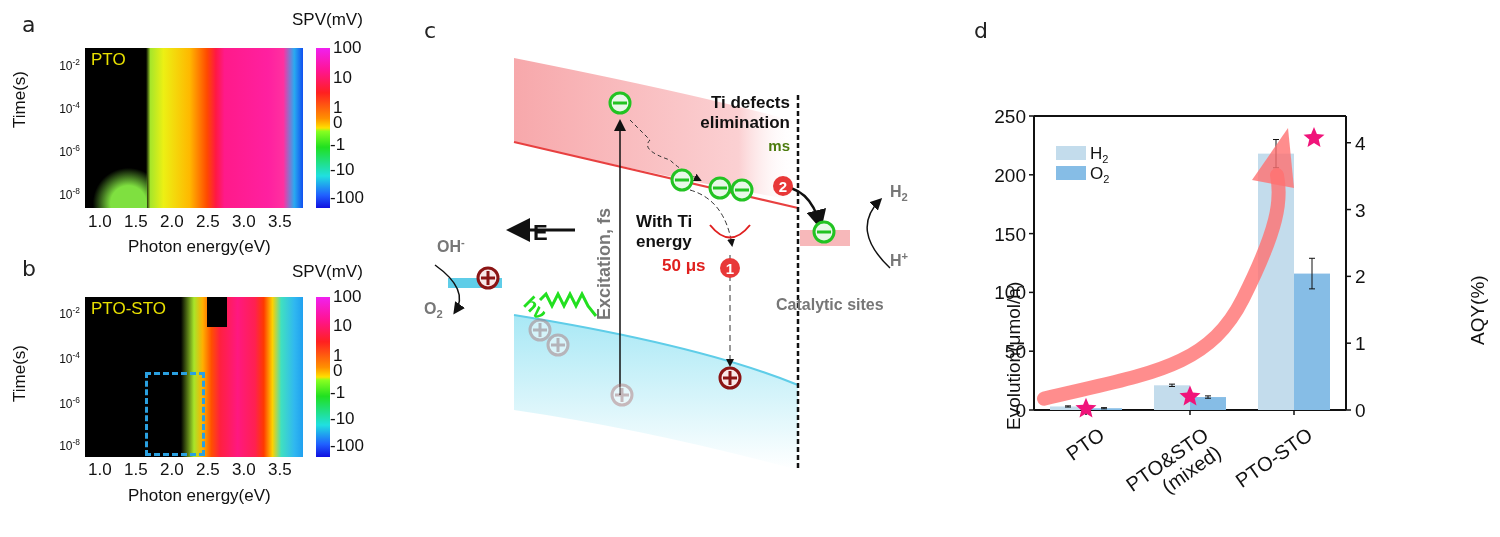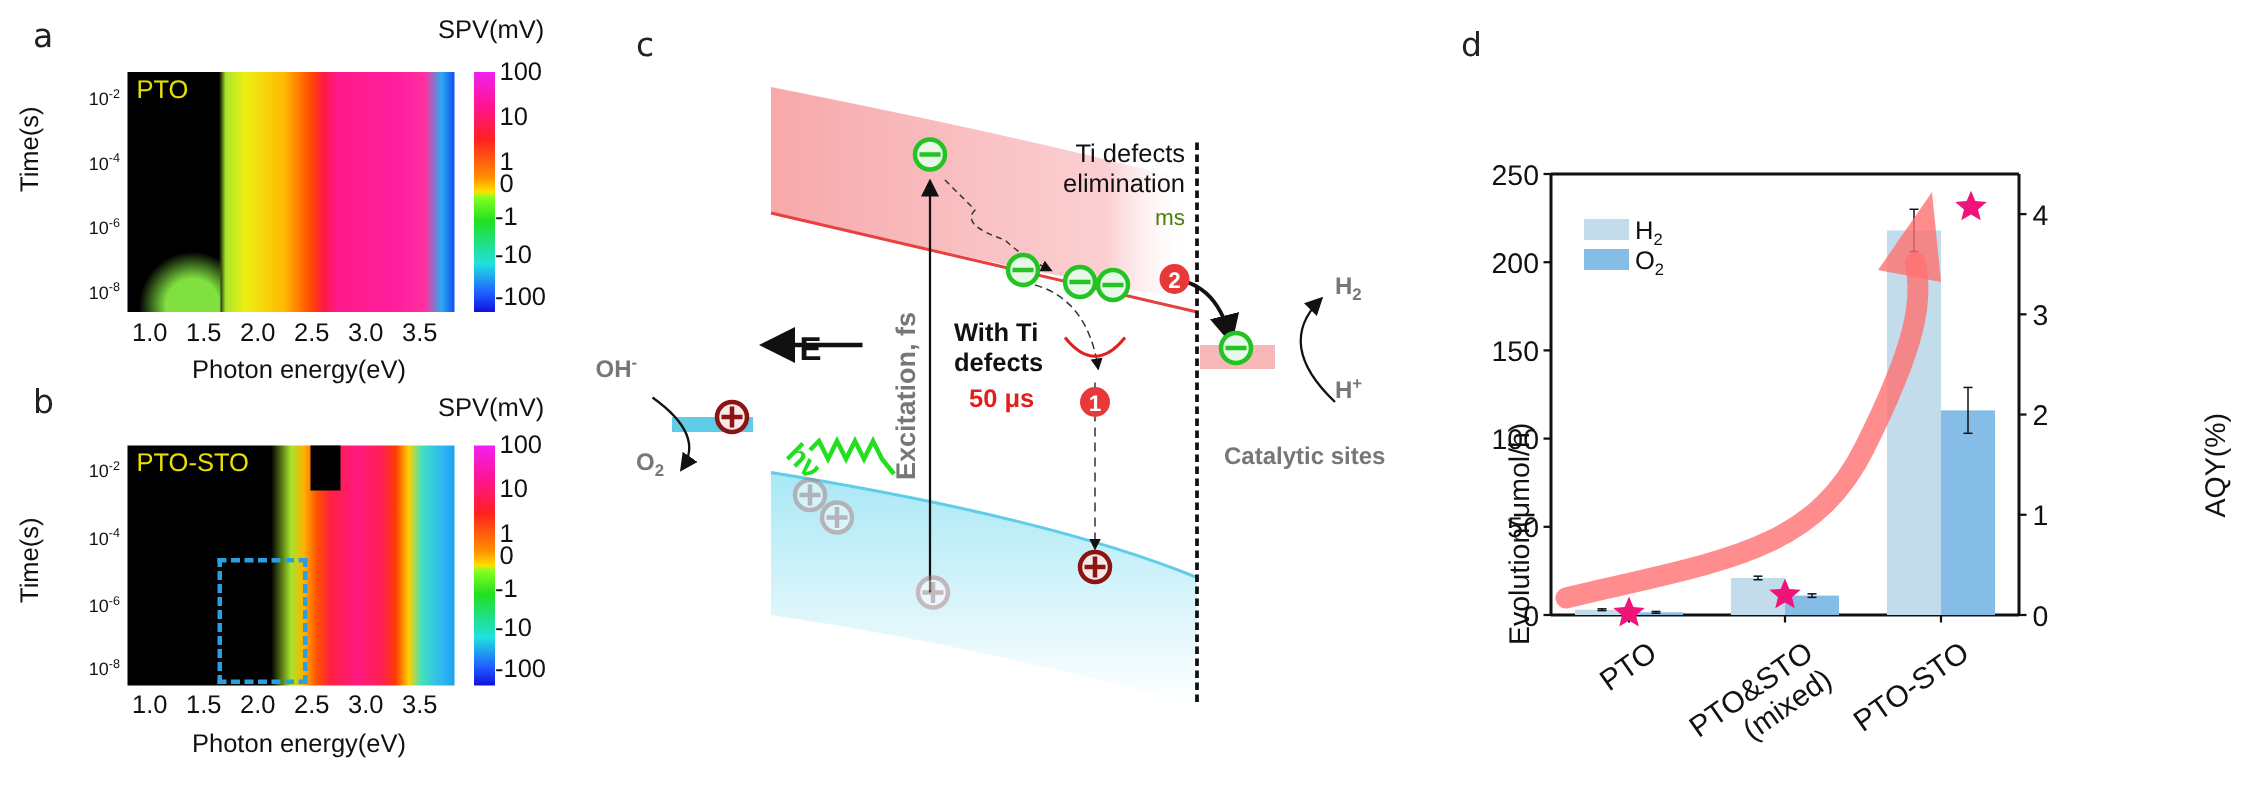--- a/index.html
+++ b/index.html
@@ -173,36 +173,36 @@
         <circle cx="330" cy="268" r="10" fill="#e83838"></circle>
         <text x="330" y="274" text-anchor="middle" fill="#fff" font-size="15" font-weight="bold">1</text>
       </g>
     <g>
         <circle cx="383" cy="186" r="10" fill="#e83838"></circle>
         <text x="383" y="192" text-anchor="middle" fill="#fff" font-size="15" font-weight="bold">2</text>
       </g>
   </svg>
   <div class="abs" style="left:533px;top:220px;font-size:22px;font-weight:bold;">E</div>
   <div class="abs" style="left:594px;top:320px;font-size:18px;color:#777;font-weight:bold;transform:rotate(-90deg);transform-origin:left top;white-space:nowrap;">Excitation, fs</div>
-  <div class="abs" style="left:680px;top:93px;font-size:17px;font-weight:normal;text-align:right;width:110px;">
+  <div class="abs" style="left:680px;top:93px;font-size:17px;font-weight:bold;text-align:right;width:110px;">
     <div>Ti defects</div>
     <div>elimination</div>
     <div style="color:#4d7c0f;font-size:15px;margin-top:4px;">ms</div>
   </div>
   <div class="abs" style="left:636px;top:212px;font-size:17px;font-weight:bold;">
     <div>With Ti</div>
-    <div>defects</div>
-    <div style="color:#e0201e;margin-top:4px;margin-left:10px;">50 μs</div>
+    <div>energy</div>
+    <div style="color:#e0201e;margin-top:4px;margin-left:26px;">50 μs</div>
   </div>
   <div class="abs" style="left:535px;top:292px;font-size:20px;font-weight:bold;color:#22e020;transform:rotate(45deg);transform-origin:left top;">hν</div>
-  <div class="abs" style="left:397px;top:236px;font-size:16px;font-weight:bold;color:#777;"><span>OH</span><sup>-</sup></div>
+  <div class="abs" style="left:437px;top:236px;font-size:16px;font-weight:bold;color:#777;"><span>OH</span><sup>-</sup></div>
   <div class="abs" style="left:424px;top:300px;font-size:16px;font-weight:bold;color:#777;"><span>O</span><sub>2</sub></div>
   <div class="abs" style="left:890px;top:183px;font-size:16px;font-weight:bold;color:#777;"><span>H</span><sub>2</sub></div>
   <div class="abs" style="left:890px;top:250px;font-size:16px;font-weight:bold;color:#777;"><span>H</span><sup>+</sup></div>
-  <div class="abs" style="left:816px;top:296px;font-size:16px;font-weight:bold;color:#777;">Catalytic sites</div>
+  <div class="abs" style="left:776px;top:296px;font-size:16px;font-weight:bold;color:#777;">Catalytic sites</div>
 </div>
 
 <div>
   <div class="panel-letter" style="left:974px;top:18px;">d</div>
   <svg id="chartD" class="abs" style="left:960px;top:0;" width="540" height="537">
       <line x1="74" y1="116" x2="386" y2="116" stroke="#111" stroke-width="2"></line>
       <line x1="74" y1="116" x2="74" y2="410" stroke="#111" stroke-width="2"></line>
       <line x1="386" y1="116" x2="386" y2="410" stroke="#111" stroke-width="2"></line>
       <line x1="74" y1="410" x2="386" y2="410" stroke="#111" stroke-width="2"></line>
       <line x1="69" y1="410" x2="74" y2="410" stroke="#111" stroke-width="1.5"></line>

